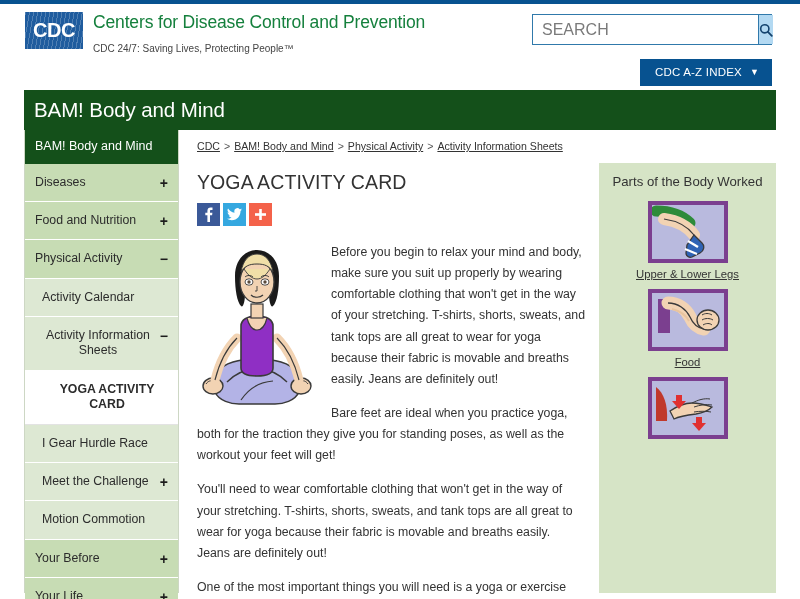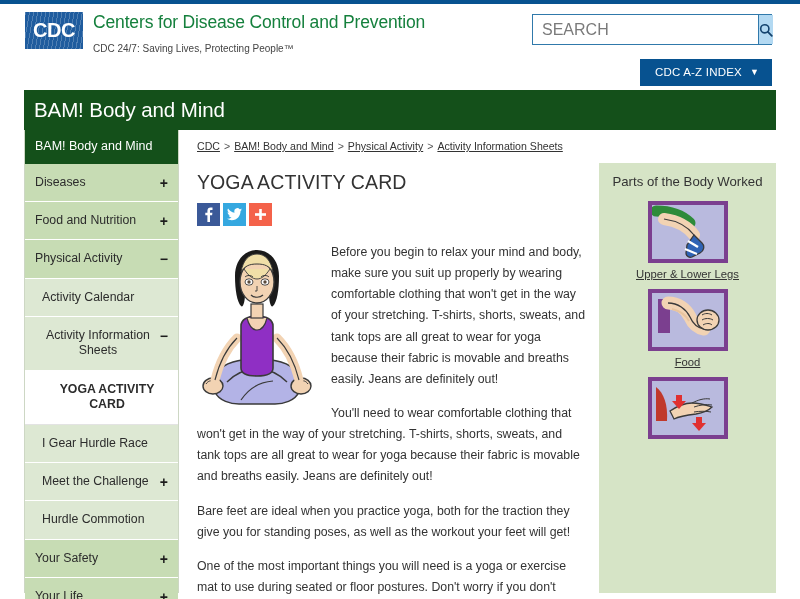--- a/index.html
+++ b/index.html
@@ -329,24 +329,24 @@
           <span>YOGA ACTIVITY CARD</span>
         </div>
         <div class="nav-item sub">
           <span>I Gear Hurdle Race</span>
         </div>
         <div class="nav-item sub">
           <span>Meet the Challenge</span>
           <span class="nav-toggle">+</span>
         </div>
         <div class="nav-item sub">
-          <span>Hurdle Commotion</span>
-        </div>
-        <div class="nav-item">
-          <span>Your Safety</span>
+          <span>Motion Commotion</span>
+        </div>
+        <div class="nav-item">
+          <span>Your Before</span>
           <span class="nav-toggle">+</span>
         </div>
         <div class="nav-item">
           <span>Your Life</span>
           <span class="nav-toggle">+</span>
         </div>
         <div class="nav-item">
           <span>Your Body</span>
           <span class="nav-toggle">+</span>
         </div>
@@ -414,22 +414,22 @@
           <path d="M48 35c2-2 6-2 8 0M64 35c2-2 6-2 8 0" fill="none" stroke="#3a3a3a" stroke-width="1"></path>
 
           <path d="M60 44v5h-2" fill="none" stroke="#3a3a3a" stroke-width="0.9"></path>
           <path d="M54 53c3 3 9 3 12 0" fill="none" stroke="#3a3a3a" stroke-width="1.2"></path>
         </svg>
       </div>
 
       <p>Before you begin to relax your mind and body, make sure you suit up properly by wearing comfortable clothing that won't get in the way of your stretching. T-shirts, shorts, sweats, and tank tops are all great to wear for yoga because their fabric is movable and breaths easily. Jeans are definitely out!</p>
 
 
+      <p>Bare feet are ideal when you practice yoga, both for the traction they give you for standing poses, as well as the workout your feet will get!</p>
       <p>You'll need to wear comfortable clothing that won't get in the way of your stretching. T-shirts, shorts, sweats, and tank tops are all great to wear for yoga because their fabric is movable and breaths easily. Jeans are definitely out!</p>
-      <p>Bare feet are ideal when you practice yoga, both for the traction they give you for standing poses, as well as the workout your feet will get!</p>
       <p>One of the most important things you will need is a yoga or exercise mat to use during seated or floor postures. Don't worry if you don't have a special mat, use a firm pillow or folded up blanket—they work just as well.</p>
     </div>
   </main>
 
   <aside class="right-rail">
     <div class="rail-title">Parts of the Body Worked</div>
     <div id="rail-cards">
         <div class="body-card">
           <div class="body-card-img">
             <div style="position:absolute;inset:0;display:flex;align-items:center;justify-content:center;">

